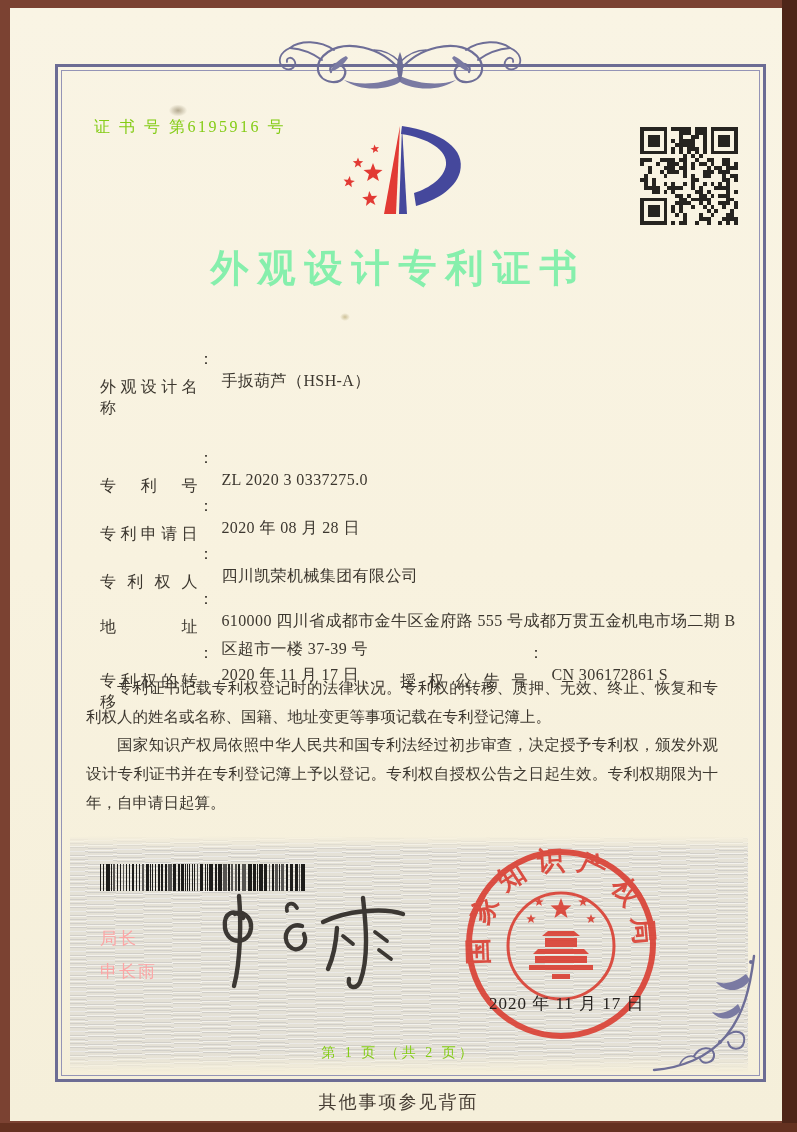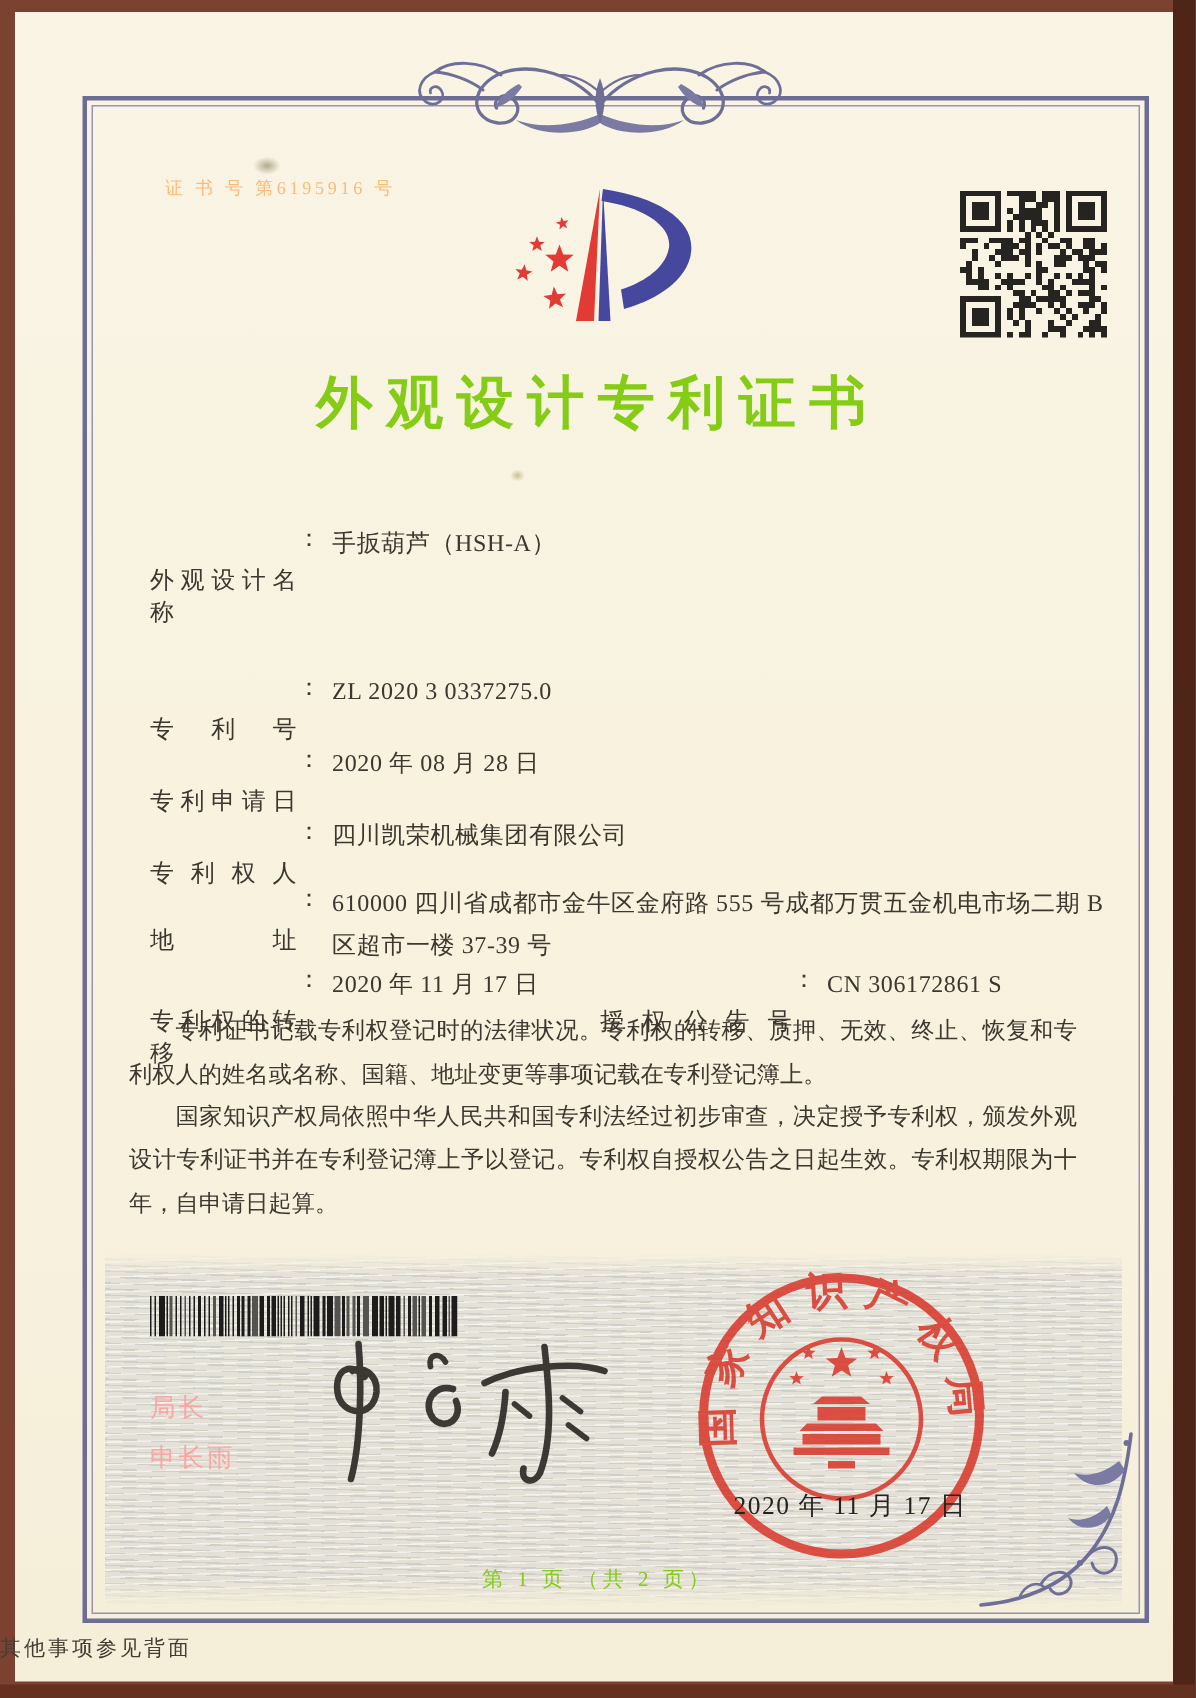--- a/index.html
+++ b/index.html
@@ -11,37 +11,37 @@
          background:linear-gradient(180deg,#f9f4e4 0%,#f8f2df 50%,#f5efda 100%);}
   .frame-outer{position:absolute;left:55px;top:64px;width:705px;height:1012px;border:3px solid #6c6c94;}
   .frame-inner{position:absolute;inset:3px;border:1px solid #9494b6;}
   .texture{position:absolute;left:70px;top:836px;width:678px;height:236px;
            background-color:rgba(199,201,204,.38);
            background-image:
              repeating-linear-gradient(178deg, rgba(255,255,255,.55) 0 1px, transparent 1px 5px),
              repeating-linear-gradient(2deg, rgba(106,110,130,.16) 0 1px, transparent 1px 4px);
            -webkit-mask-image:linear-gradient(180deg,transparent 0,#000 6%,#000 92%,transparent 100%);
            mask-image:linear-gradient(180deg,transparent 0,#000 6%,#000 92%,transparent 100%);}
-  .cert-no{position:absolute;left:94px;top:117px;font-size:12px;letter-spacing:2.5px;color:#fdba74;margin-left:16px;}
+  .cert-no{position:absolute;left:94px;top:117px;font-size:16px;letter-spacing:2.5px;color:#84cc16;}
   .title{position:absolute;left:0;right:0;top:243px;text-align:center;font-size:38px;font-weight:bold;
-         letter-spacing:9px;color:#84cc16;}
+         letter-spacing:9px;color:#86efac;}
   .frow{position:absolute;left:100px;font-size:16px;color:#3c372f;letter-spacing:.4px;}
   .flabel{display:inline-block;width:98px;text-align:justify;text-align-last:justify;vertical-align:top;margin-top:28px;}
   .flabel.wide{width:128px;font-family:Liberation Mono, monospace;}
   .fcolon{display:inline-block;margin-right:7px;vertical-align:top;}
-  .fvalue{display:inline-block;vertical-align:top;max-width:520px;line-height:1.75;}
+  .fvalue{display:inline-block;vertical-align:top;max-width:520px;line-height:1.75;margin-top:18px;}
   .body-text{position:absolute;left:86px;top:674px;width:632px;font-size:15.5px;line-height:1.85;
              color:#3c372f;text-align:justify;}
   .body-text p{margin:0;text-indent:2em;}
   .signer{position:absolute;left:100px;top:922px;font-family:"Liberation Sans","DejaVu Sans",sans-serif;
           font-size:17px;color:#fca5a5;line-height:1.95;letter-spacing:2px;}
   .seal-date{position:absolute;left:489px;top:992px;font-size:17px;color:#26221f;letter-spacing:1px;}
   .page-footer{position:absolute;left:0;right:0;top:1044px;text-align:center;font-size:14px;
                letter-spacing:3px;color:#84cc16;}
-  .back-note{position:absolute;left:0;right:0;top:1090px;text-align:left;font-size:14px;
+  .back-note{position:absolute;left:0;right:0;top:1090px;text-align:center;font-size:18px;
              letter-spacing:2px;color:#453c33;}
   .abs{position:absolute;}
   .speck1{position:absolute;left:340px;top:313px;width:10px;height:8px;
           background:radial-gradient(rgba(150,130,60,.45),transparent 70%);}
   .speck2{position:absolute;left:168px;top:104px;width:20px;height:13px;
           background:radial-gradient(rgba(110,95,60,.5),transparent 65%);}
 </style>
 </head>
 <body>
 

